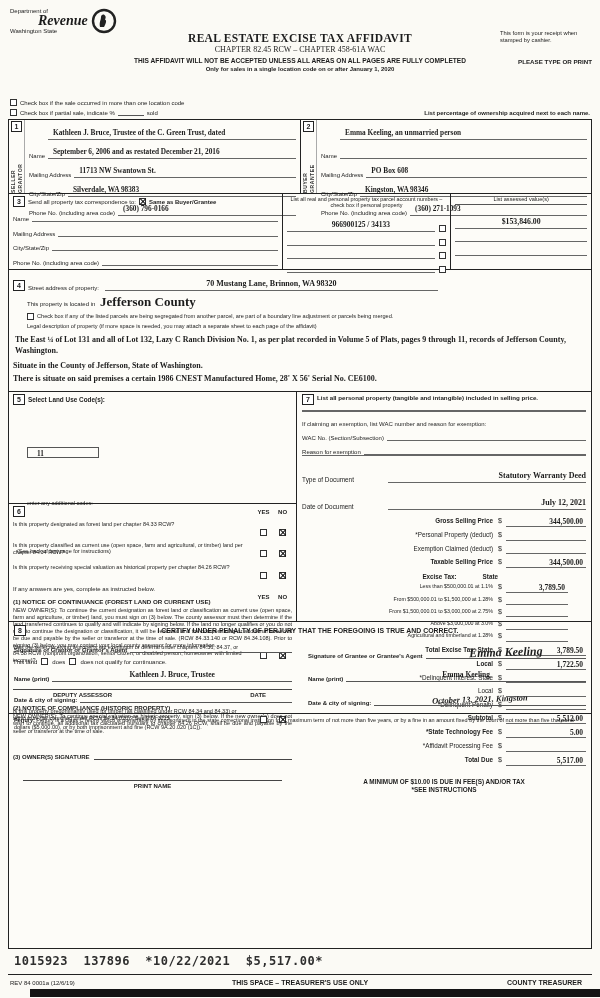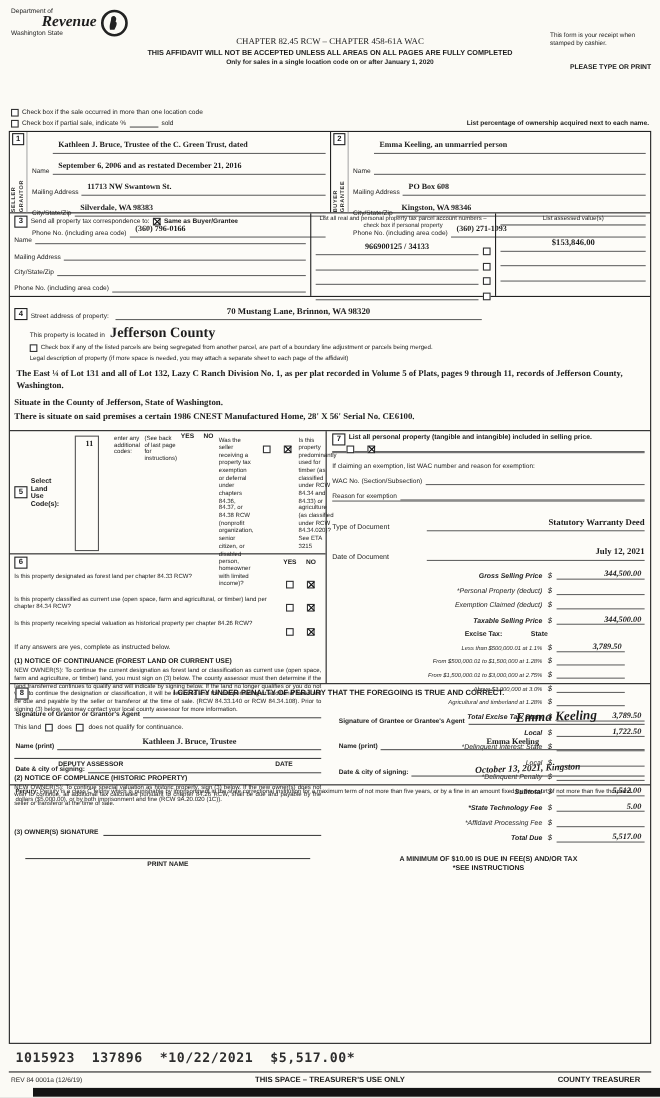--- a/index.html
+++ b/index.html
@@ -78,21 +78,21 @@
   .s4loc { font-family: "Liberation Serif", serif; font-weight: bold; font-size: 13px; padding-left: 3px; }
   .s4r3 { display: flex; align-items: flex-start; gap: 3px; font-size: 5.6px; margin-top: 3px; padding-left: 14px; }
   .s4r4 { font-size: 5.6px; margin-top: 3px; padding-left: 14px; }
   .s4legal { font-family: "Liberation Serif", serif; font-weight: bold; font-size: 8px; line-height: 1.35; margin: 6px 6px 0 2px; }
   .s4sit { font-family: "Liberation Serif", serif; font-weight: bold; font-size: 8px; margin-top: 4px; }
 
   
   .cols { flex: 1; display: flex; border-bottom: 1.2px solid #222; min-height: 0; }
   .colL { width: 49.5%; border-right: 1.2px solid #222; display: flex; flex-direction: column; }
   .colR { flex: 1; }
-  .sec5 { height: 112px; flex: none; border-bottom: 1.2px solid #222; padding: 2px 4px 2px; display: flex; flex-direction: row; }
+  .sec5 { height: 112px; flex: none; border-bottom: 1.2px solid #222; padding: 2px 4px 2px; display: flex; flex-direction: column; gap: 40px; }
   .s5head { display: flex; align-items: center; gap: 3px; }
   .boldlbl { font-size: 6.4px; font-weight: bold; }
   .s5code { width: 72px; border: 1px solid #555; margin: 2px 0 0 14px; min-height: 11px; padding: 1px 4px; font-family: "Liberation Serif", serif; font-weight: bold; font-size: 8px; }
   .tinyln { font-size: 5.5px; margin-top: 2px; margin-left: 14px; }
   .ynhead { display: flex; justify-content: flex-end; }
   .yn { width: 38px; display: flex; flex: none; }
   .yn > * { width: 19px; text-align: center; }
   .ynh { font-size: 6px; font-weight: bold; }
   .qrow { display: flex; margin-top: 3.5px; align-items: flex-start; }
   .qtext { flex: 1; font-size: 5.5px; line-height: 1.25; padding-right: 3px; }
@@ -116,21 +116,21 @@
   .s7head { display: flex; gap: 3px; align-items: flex-start; }
   .s7lbl { font-size: 6.2px; font-weight: bold; line-height: 1.3; }
   .bl { border-bottom: 1px solid #666; height: 11px; }
   .s7ex { font-size: 6px; margin-top: 9px; }
   .wacrow { display: flex; align-items: flex-end; margin-top: 5px; font-size: 6px; }
   .wacrow .flbl { font-size: 6px; }
   .docrow { display: flex; align-items: flex-end; margin-top: 8px; }
   .doclbl { font-size: 6.4px; width: 86px; flex: none; }
   .docline { flex: 1; border-bottom: 1px solid #666; min-height: 10px; text-align: right; }
   .docval { font-family: "Liberation Serif", serif; font-weight: bold; font-size: 8px; }
-  .mrow { display: flex; align-items: flex-end; margin-top: 4px; font-style: italic; }
+  .mrow { display: flex; margin-top: 4px; }
   .mlbl { flex: 1; text-align: right; font-size: 6.3px; padding-right: 5px; }
   .b { font-weight: bold; }
   .mdol { width: 8px; font-size: 7px; flex: none; }
   .mval { width: 80px; flex: none; border-bottom: 1px solid #666; min-height: 9.5px; text-align: right;
           font-family: "Liberation Serif", serif; font-weight: bold; font-size: 7.5px; padding-right: 3px; }
   .mrow.tier { margin-top: 2.8px; }
   .mrow.tier .mlbl { font-size: 5.3px; }
   .mrow.tier .mval { width: 62px; margin-right: 18px; }
   .mexhead { display: flex; justify-content: flex-end; gap: 26px; padding-right: 88px; font-size: 6.3px; font-weight: bold; margin-top: 5px; }
   .s7min { font-size: 6.4px; font-weight: bold; text-align: center; margin-top: 12px; }
@@ -177,20 +177,21 @@
         <div class="l3">Washington State</div>
       </div>
       <span>
         <svg width="26" height="26" viewBox="0 0 26 26">
           <circle cx="13" cy="13" r="11" fill="none" stroke="#222" stroke-width="2.4"></circle>
           <path d="M9 19 C8 14 10 12 10 9 C10 7 12 6 13.5 7 C15 8 15 10 14 11.5 C16 12.5 15 15.5 13 19 Z" fill="#222"></path>
         </svg>
       </span>
     </div>
     <div class="titleblock">
+      <div class="t1">REAL ESTATE EXCISE TAX AFFIDAVIT</div>
       <div class="t2">CHAPTER 82.45 RCW – CHAPTER 458-61A WAC</div>
       <div class="t3">THIS AFFIDAVIT WILL NOT BE ACCEPTED UNLESS ALL AREAS ON ALL PAGES ARE FULLY COMPLETED</div>
       <div class="t4">Only for sales in a single location code on or after January 1, 2020</div>
     </div>
     <div class="hdr-right">
       <div>This form is your receipt when stamped by cashier.</div>
       <div class="ptp">PLEASE TYPE OR PRINT</div>
     </div>
   </div>
 

